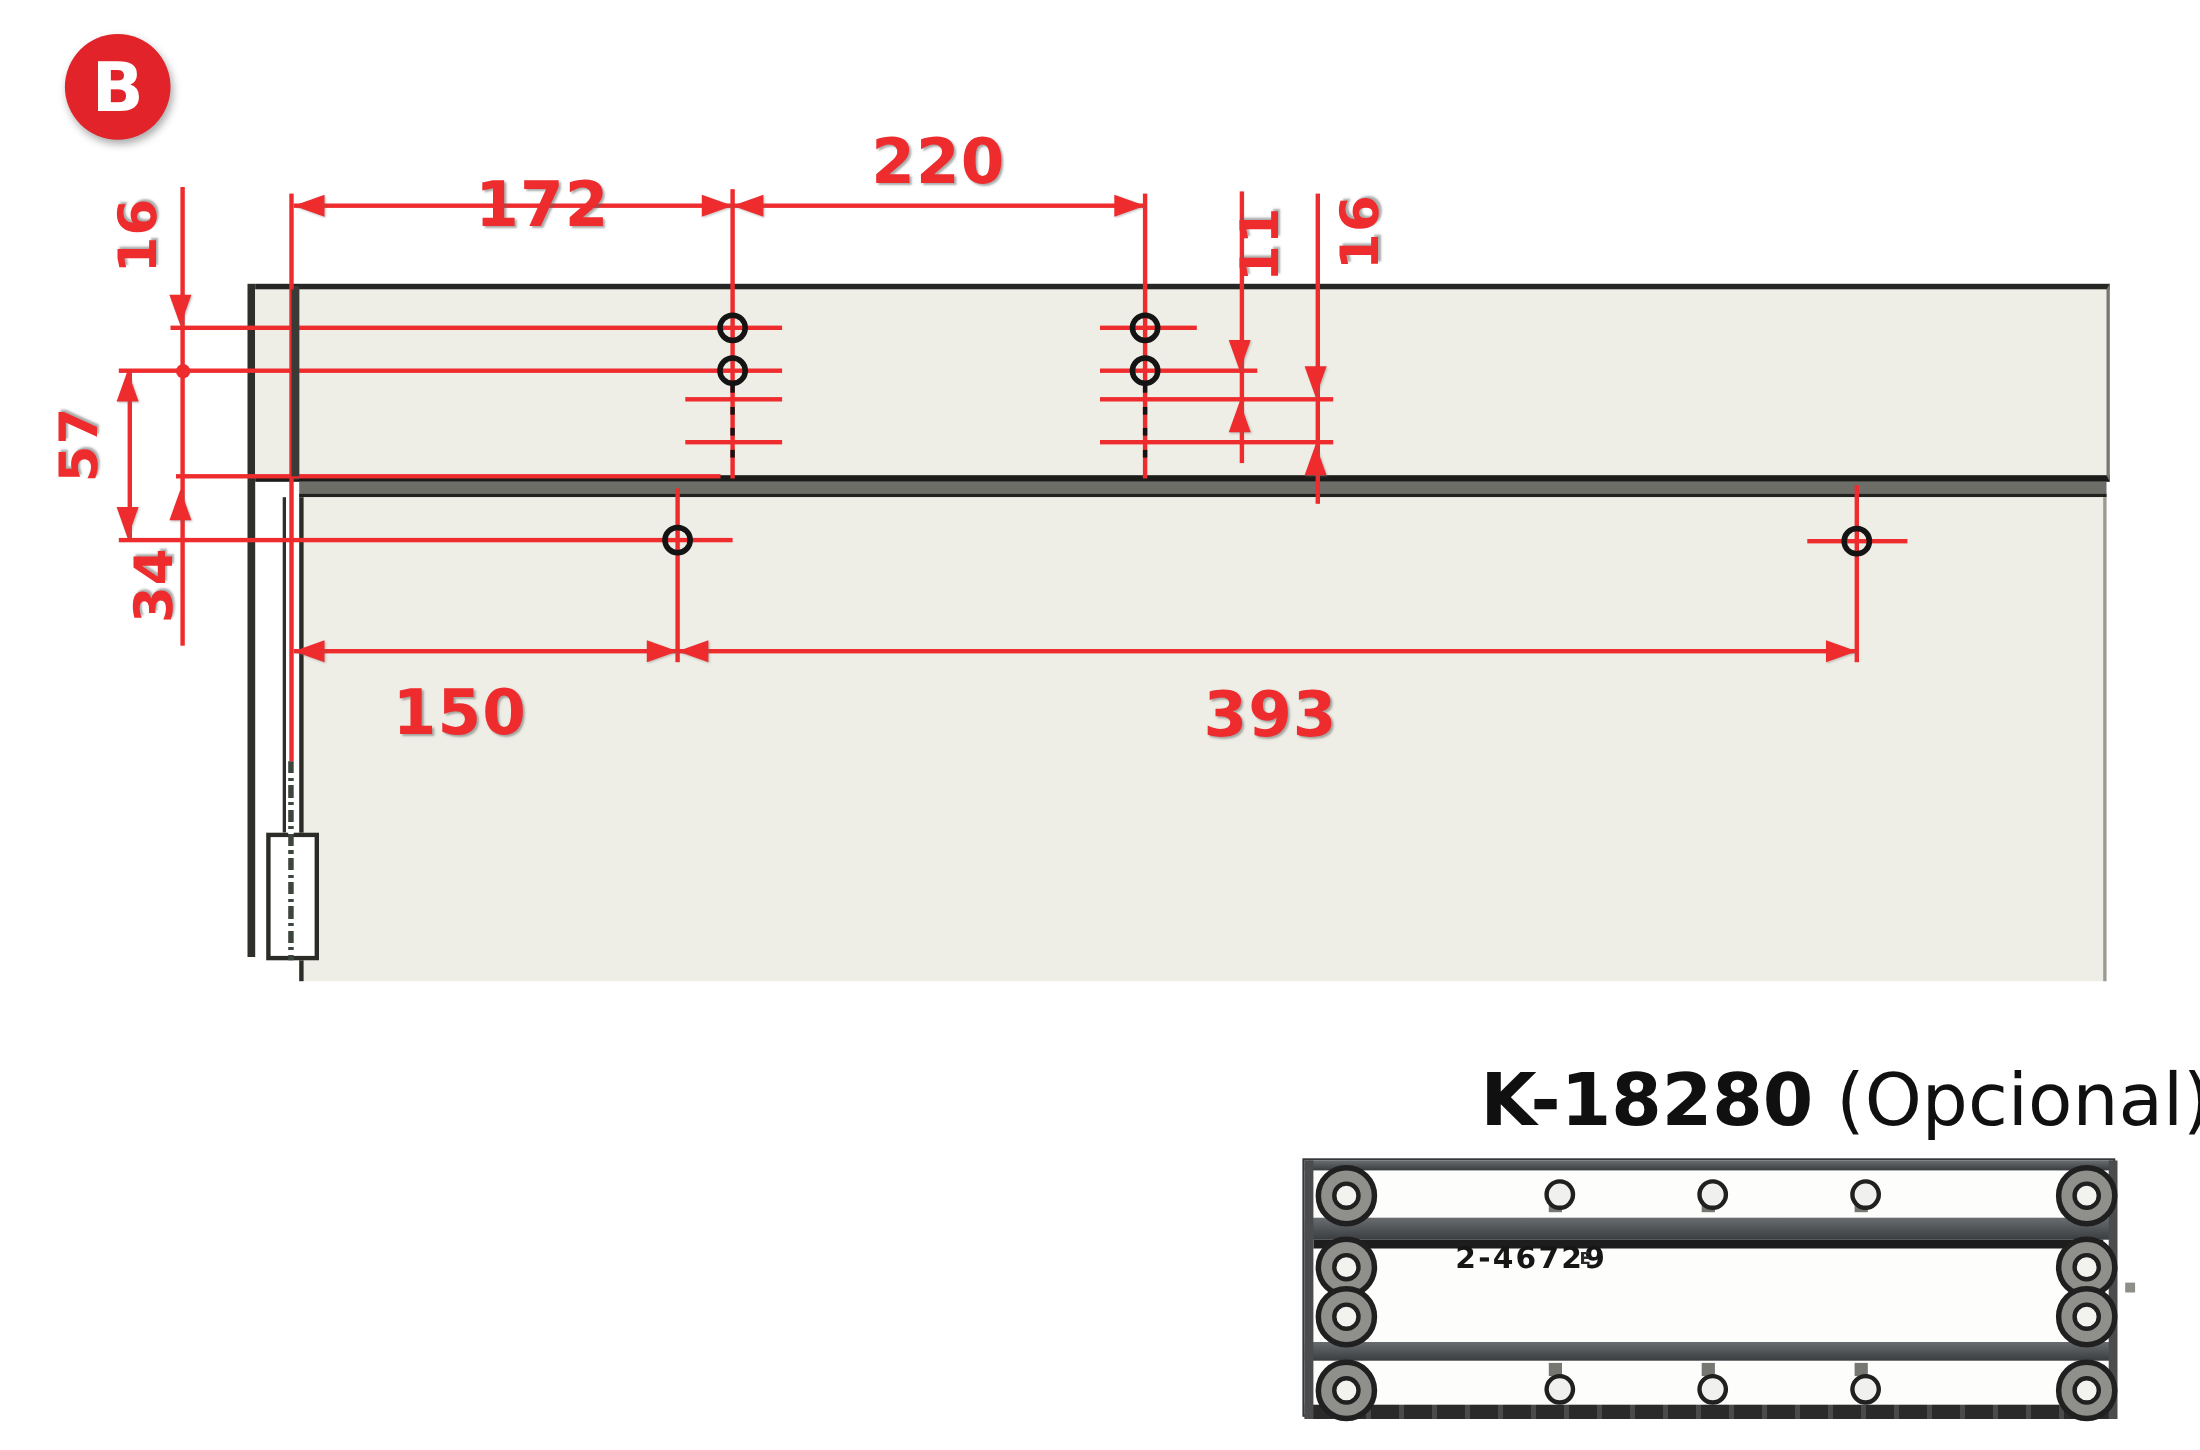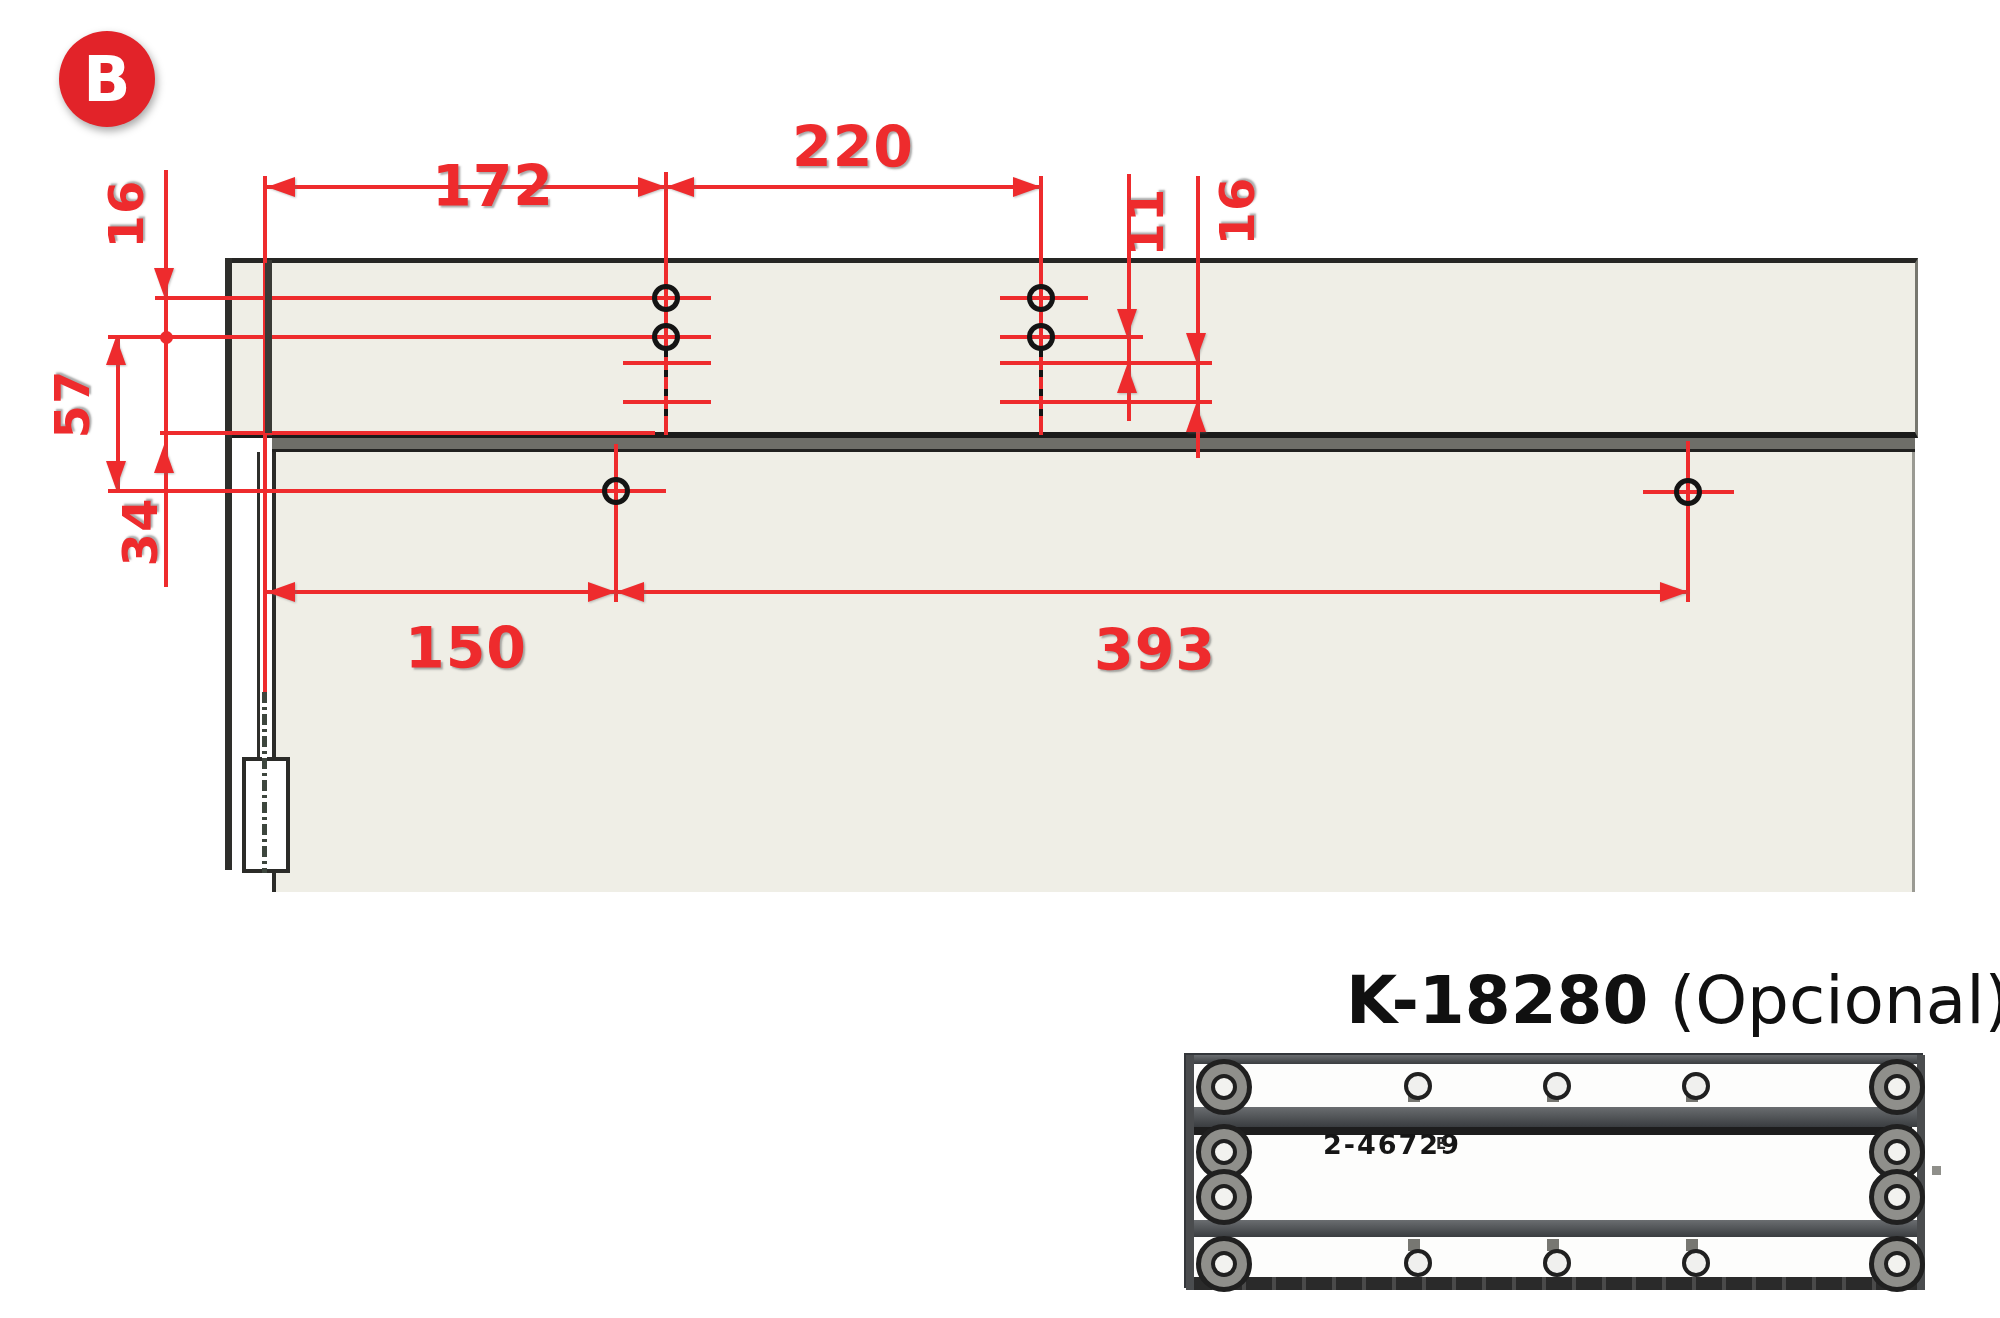--- a/index.html
+++ b/index.html
@@ -117,21 +117,21 @@
   <div class="tk" style="left:664px;top:370px;width:4px;height:7px;"></div>
   <div class="tk" style="left:664px;top:389px;width:4px;height:7px;"></div>
   <div class="tk" style="left:664px;top:409px;width:4px;height:7px;"></div>
   <div class="tk" style="left:1039px;top:350px;width:4px;height:7px;"></div>
   <div class="tk" style="left:1039px;top:370px;width:4px;height:7px;"></div>
   <div class="tk" style="left:1039px;top:389px;width:4px;height:7px;"></div>
   <div class="tk" style="left:1039px;top:409px;width:4px;height:7px;"></div>
 
   <div class="htext" style="left:493px;top:147px;margin-top:39px;">172</div>
   <div class="htext" style="left:853px;top:147px;">220</div>
-  <div class="htext" style="left:466px;top:648px;">150</div>
+  <div class="htext" style="left:418px;top:648px;">150</div>
   <div class="htext" style="left:1155px;top:650px;">393</div>
   <div class="vtext" style="left:126px;top:214px;">16</div>
   <div class="vtext" style="left:72px;top:404px;">57</div>
   <div class="vtext" style="left:140px;top:532px;">34</div>
   <div class="vtext" style="left:1146px;top:222px;">11</div>
   <div class="vtext" style="left:1237px;top:211px;">16</div>
 
   <div id="badge">
     <span>B</span>
   </div>

